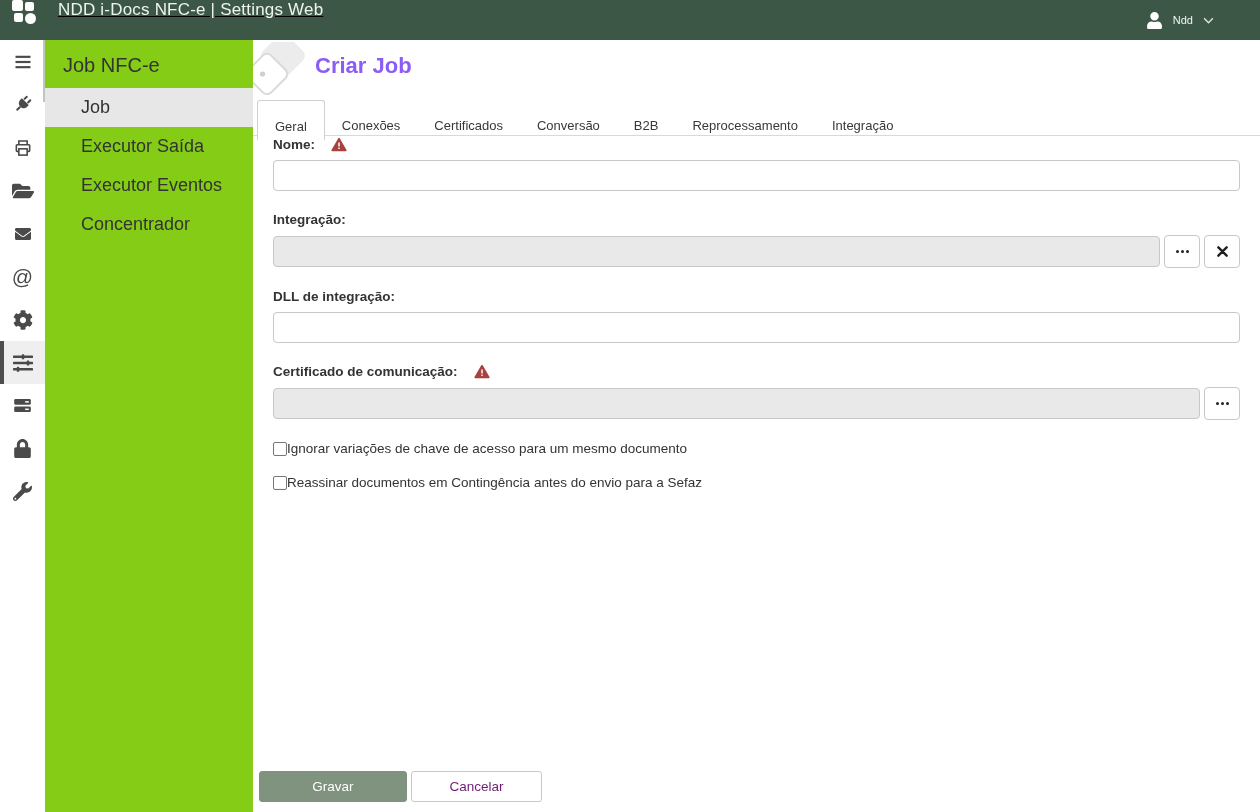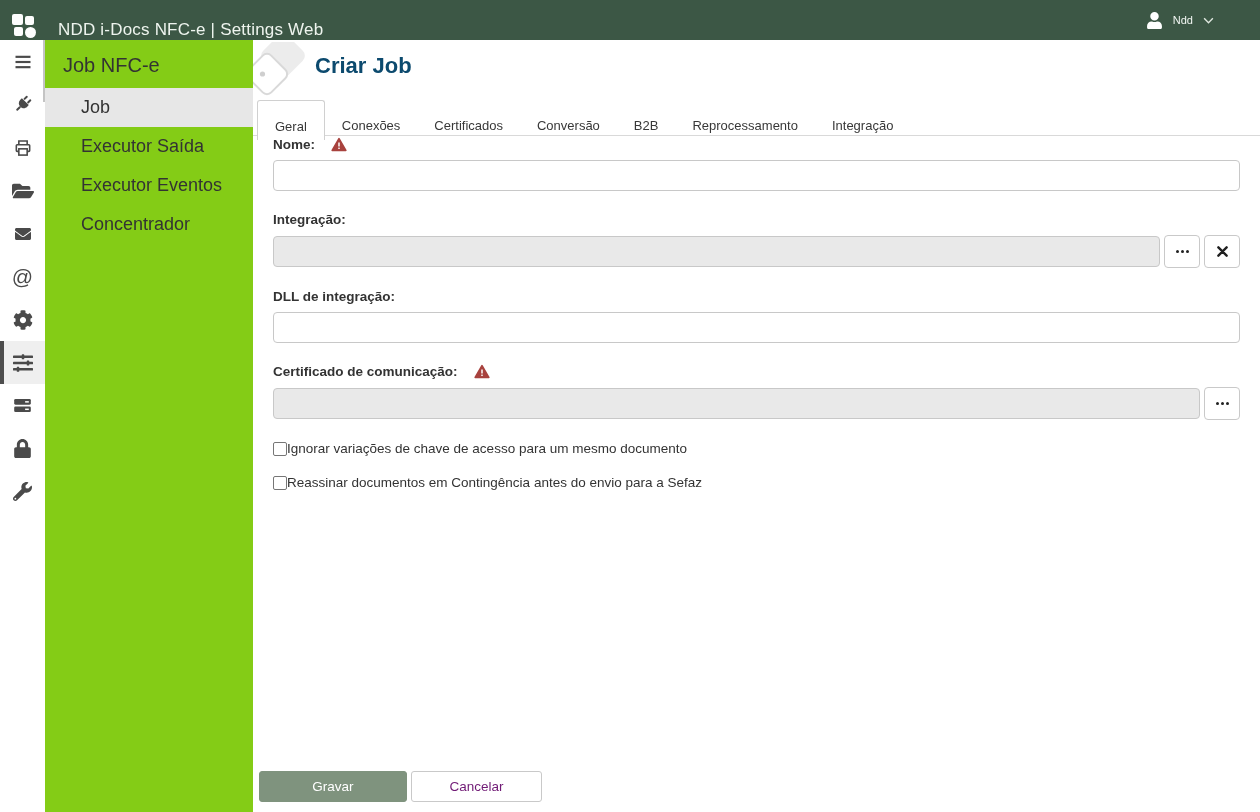--- a/index.html
+++ b/index.html
@@ -1,20 +1,20 @@
 <!DOCTYPE html>
 <html><head>
 <meta charset="utf-8">
 <style>
   * { margin:0; padding:0; box-sizing:border-box; }
   html,body { width:1260px; height:812px; }
   body { font-family:"Liberation Sans", sans-serif; background:#fff; overflow:hidden; position:relative; }
 
   
-  .topbar { position:absolute; top:0; left:0; width:1260px; height:40px; background:#3c5745; display:flex; align-items:flex-end; }
+  .topbar { position:absolute; top:0; left:0; width:1260px; height:40px; background:#3c5745; display:flex; align-items:flex-start;text-decoration:underline; }
   .logo { width:26px; height:26px; margin-left:12px; display:grid; grid-template-columns:11px 11px; grid-template-rows:11px 11px; gap:2px; cursor:pointer; }
   .logo span { background:#fdfdfd; }
   .logo span:nth-child(1){ border-radius:2px; }
   .logo span:nth-child(2){ border-radius:2px; width:9px; height:9px; align-self:end; }
   .logo span:nth-child(3){ border-radius:2px; width:9px; height:9px; justify-self:end; }
   .logo span:nth-child(4){ border-radius:6px; }
   .topbar-title { color:#eef4ee; font-size:17px; font-weight:400; margin-left:20px; letter-spacing:.2px; }
   .user-area { position:absolute; right:46px; top:0; height:40px; display:flex; align-items:center; gap:10px; cursor:pointer; }
   .user-name { color:#f2f6f2; font-size:11px; }
   .chevron { width:11px; height:7px; }
@@ -32,21 +32,21 @@
   .sidebar { position:absolute; top:40px; left:45px; width:208px; height:772px; background:#84cc16; }
   .sidebar-title { height:48px; padding:14px 0 0 18px; font-size:20px; color:#333; }
   .side-item { height:39px; line-height:39px; padding-left:36px; font-size:18px; color:#333; cursor:pointer; }
   .side-item.selected { background:#e7e7e7; }
 
   
   .content { position:absolute; top:40px; left:253px; width:1007px; height:772px; background:#fff; overflow:hidden; }
 
   .page-header { position:relative; height:60px; }
   .tag-art { position:absolute; left:0; top:2px; }
-  .page-title { position:absolute; left:62px; top:13px; font-size:22px; font-weight:600; color:#0c4a6e; }
+  .page-title { position:absolute; left:62px; top:13px; font-size:22px; font-weight:600; color:#8b5cf6; }
 
   .tabs { position:absolute; top:60px; left:0; right:0; height:36px; display:flex; padding-left:4px; border-bottom:1px solid #d9d9d9; }
   .tab { padding:8px 17px; line-height:35px; font-size:13px; color:#383838; cursor:pointer; white-space:nowrap; }
   .tab.active { background:#fff; border:1px solid #d0d0d0; border-bottom:none; border-radius:3px 3px 0 0; height:40px; position:relative; z-index:2; }
 
   .form { position:absolute; top:97px; left:20px; right:20px; }
   .field { margin-bottom:21px; }
   .field-label { display:flex; align-items:center; gap:16px; margin-bottom:8px; font-size:13.5px; font-weight:700; color:#333; }
   .warn-icon { width:16px; height:15px; display:block; }
   .text-input { width:100%; height:31px; border:1px solid #c8c8c8; border-radius:4px; font-size:13px; padding:0 8px; background:#fff; font-family:inherit; color:#333; }

